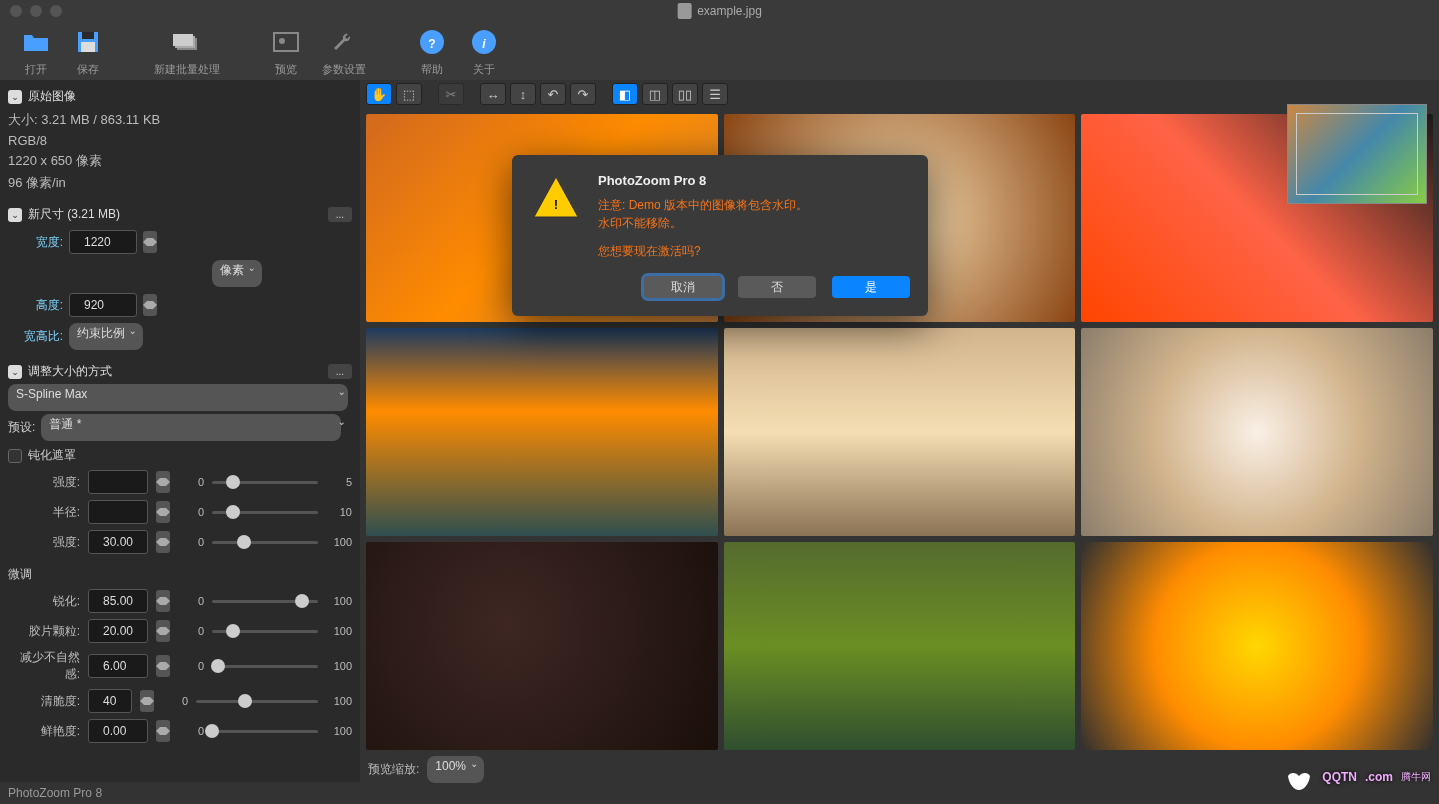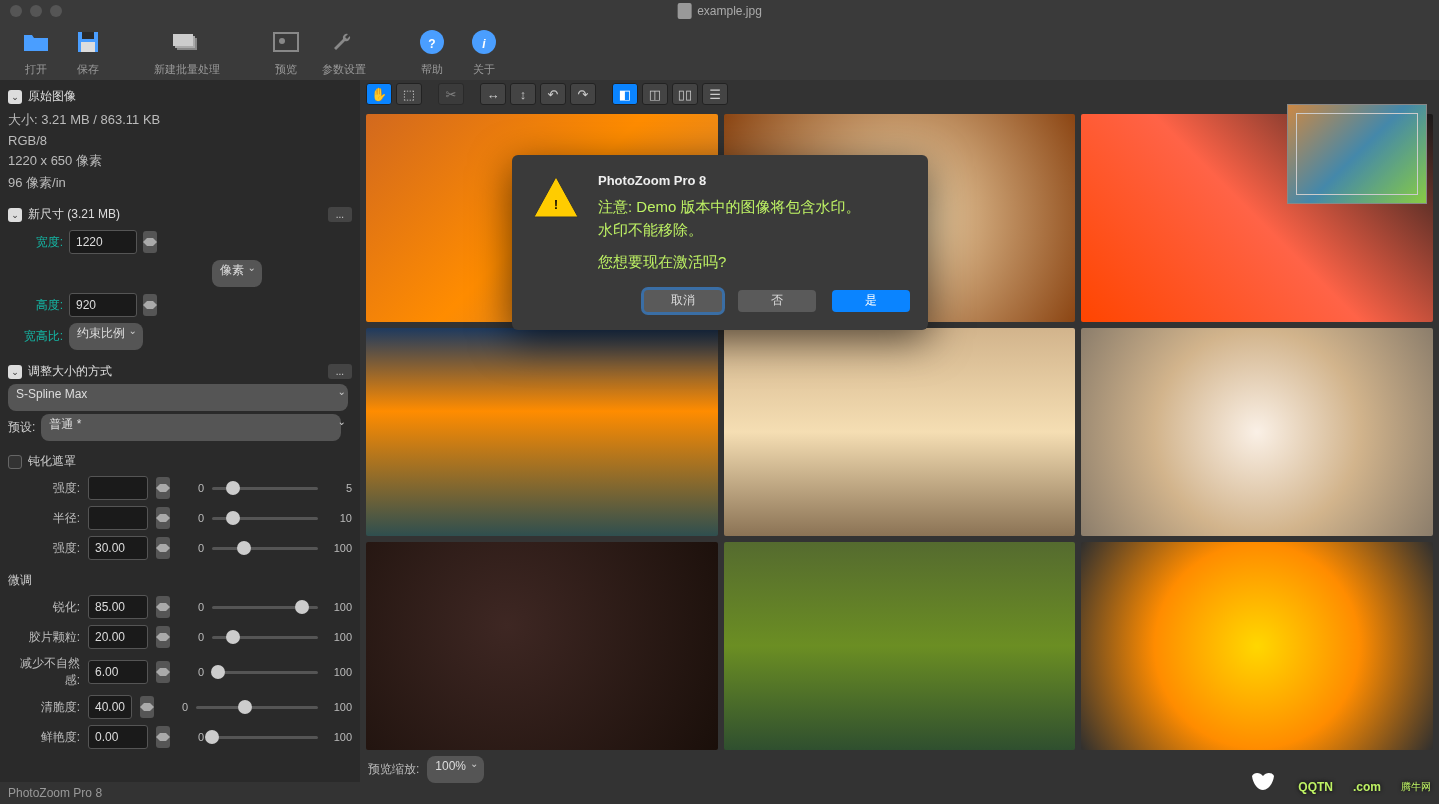--- a/index.html
+++ b/index.html
@@ -15,23 +15,23 @@
 .tb-label{font-size:11px;color:#999}
 .tb-sep{width:30px}
 .main{display:flex;height:calc(100% - 80px - 22px)}
 .sidebar{width:360px;background:#2a2a2a;padding:4px 8px;overflow-y:auto}
 .section-hdr{display:flex;align-items:center;gap:6px;padding:4px 0;color:#ddd}
 .chevron{width:14px;height:14px;background:#ddd;border-radius:3px;display:flex;align-items:center;justify-content:center;color:#333;font-size:9px}
 .info-line{color:#bbb;padding:2px 0;font-size:13px}
 .thumb{position:absolute;right:12px;top:104px;width:140px;height:100px;border:1px solid #888;background:linear-gradient(135deg,#c84,#48a,#8c4)}
 .thumb-inner{position:absolute;inset:8px;border:1px solid #ccc}
 .row{display:flex;align-items:center;gap:6px;padding:3px 0}
-.label{width:55px;text-align:right;color:#14b8a6;font-size:12px}
+.label{width:55px;text-align:right;color:#7dd3fc;font-size:12px}
 .label-w{width:72px;text-align:right;color:#bbb;font-size:12px}
-.input{background:#1a1a1a;border:1px solid #555;color:#ddd;padding:4px 6px;width:68px;border-radius:3px}
+.input{background:#1a1a1a;border:1px solid #555;color:#ddd;padding:4px 14px;width:68px;border-radius:3px}
 .spinner{width:14px;height:22px;background:#555;border-radius:3px;display:flex;flex-direction:column}
 .spinner::before,.spinner::after{content:"";flex:1;border:4px solid transparent}
 .spinner::before{border-bottom-color:#aaa}
 .spinner::after{border-top-color:#aaa}
 .select{background:#555;border:none;color:#ddd;padding:3px 18px 10px 8px;border-radius:8px;appearance:none;position:relative}
 .select-wrap{position:relative;display:inline-block}
 .select-wrap::after{content:"⌄";position:absolute;right:6px;top:2px;color:#ccc;pointer-events:none;font-size:10px}
 .full-select{width:100%}
 .checkbox{width:14px;height:14px;border-radius:3px;border:1px solid #666;background:#333;display:inline-block}
 .checkbox.checked{background:#0a84ff;border-color:#0a84ff;position:relative}
@@ -57,27 +57,27 @@
 .c7{background:radial-gradient(circle at 40% 40%,#3e2723,#1a0f0a)}
 .c8{background:linear-gradient(180deg,#556b2f,#6b8e23,#2f4f2f)}
 .c9{background:radial-gradient(circle,#ffd700,#ff8c00,#2f2f2f)}
 .preview-footer{height:26px;background:#333;display:flex;align-items:center;padding:0 8px;gap:8px;color:#bbb}
 .statusbar{height:22px;background:#333;display:flex;align-items:center;padding:0 8px;color:#999;font-size:11px}
 .dialog{position:absolute;left:512px;top:155px;width:416px;background:#3a3a3a;border-radius:6px;box-shadow:0 10px 40px rgba(0,0,0,.6);padding:18px}
 .dialog-body{display:flex;gap:16px}
 .warn-icon{width:52px;height:52px;display:flex;align-items:center;justify-content:center}
 .dialog-text{flex:1}
 .dialog-title{font-weight:600;color:#eee;margin-bottom:8px;font-size:13px}
-.dialog-line{color:#bef264;font-size:15px;line-height:1.5}
+.dialog-line{color:#f97316;font-size:12px;line-height:1.5}
 .dialog-btns{display:flex;gap:16px;justify-content:flex-end;margin-top:16px;padding-left:68px}
 .dbtn{width:78px;height:22px;border-radius:4px;border:none;font-size:12px;cursor:pointer}
 .dbtn-cancel{background:#5a5a5a;color:#ddd;box-shadow:0 0 0 3px #3a6ea5}
 .dbtn-no{background:#5a5a5a;color:#ddd}
 .dbtn-yes{background:#0a84ff;color:#fff}
-.watermark{position:absolute;right:8px;bottom:10px;color:#bef264;font-weight:bold;font-size:18px;display:flex;align-items:flex-end;gap:20px;text-shadow:0 0 4px #000}
+.watermark{position:absolute;right:8px;bottom:10px;color:#f0abfc;font-weight:bold;font-size:18px;display:flex;align-items:flex-start;gap:8px;text-shadow:0 0 4px #000}
 .watermark small{font-size:10px;font-weight:normal}
 </style>
 </head>
 <body>
 
 <div class="titlebar">
   <div class="traffic">
     <div class="dot"></div>
     <div class="dot"></div>
     <div class="dot"></div>
@@ -197,21 +197,21 @@
       <span>调整大小的方式</span>
       <span style="flex:1"></span>
       <button class="more-btn">...</button>
     </div>
     <span class="select-wrap full-select"><select class="select full-select" style="width:340px"><option>S-Spline Max</option></select></span>
     <div class="row">
       <span>预设:</span>
       <span class="select-wrap" style="flex:1"><select class="select" style="width:300px"><option>普通 *</option></select></span>
     </div>
 
-    <div class="row" style="margin-top:6px">
+    <div class="row" style="">
       <span class="checkbox"></span>
       <span>钝化遮罩</span>
     </div>
     <div class="slider-row">
       <span class="label-w">强度:</span>
       <input class="input" style="width: 60px;">
       <span class="spinner"></span>
       <span class="val">0</span>
       <div class="slider-track">
           <div class="slider-thumb" style="left:20%"></div>

